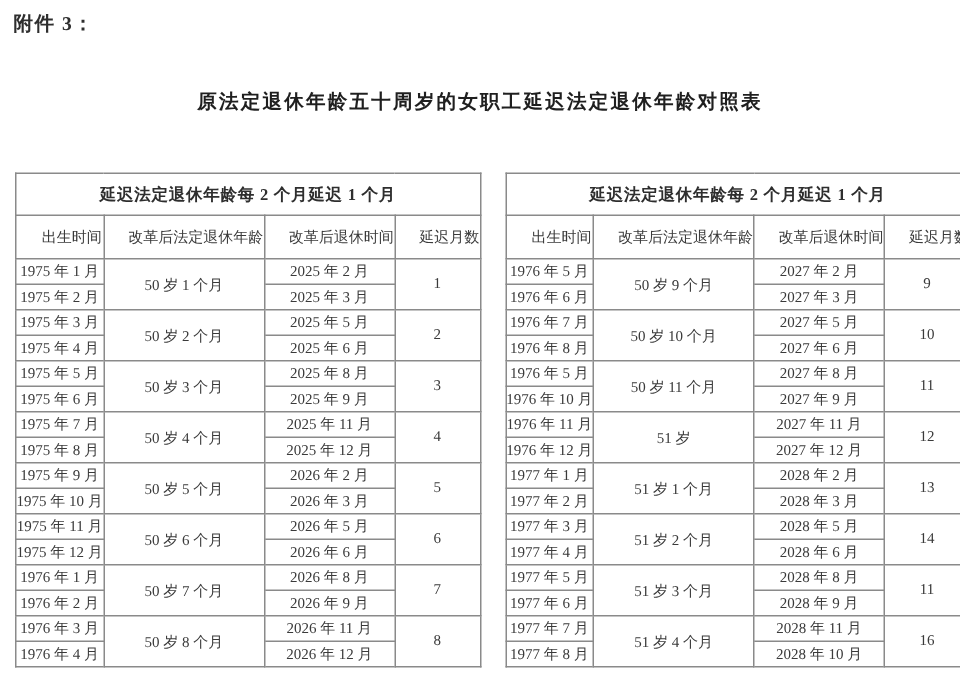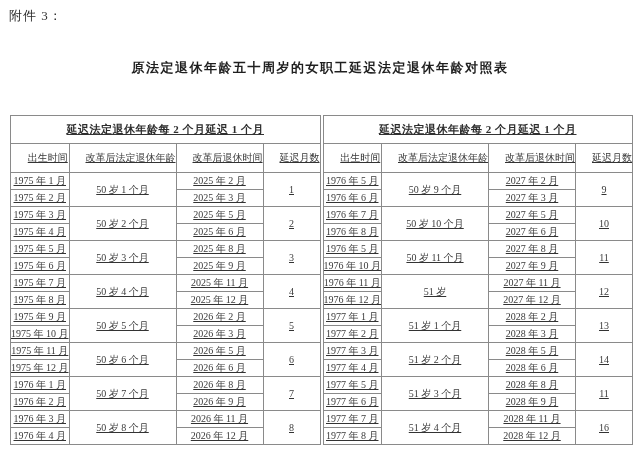--- a/index.html
+++ b/index.html
@@ -8,40 +8,39 @@
     background: #ffffff;
     font-family: "Liberation Serif", "DejaVu Serif", serif;
     color: #333333;
     position: relative;
     overflow: hidden;
   }
   .attachment {
     position: absolute;
     top: 7px; left: 9px;
     font-size: 13px;
-    font-weight: normal;
+    font-weight: bold;
     color: #2e2e2e;
     letter-spacing: 1px;
   }
   .doc-title {
     position: absolute;
     top: 59px; left: 0;
     width: 100%;
     text-align: center;
     font-size: 13px;
     font-weight: bold;
     color: #1f1f1f;
     letter-spacing: 1.5px;
   }
   .tables-wrap {
     position: absolute;
     top: 115px; left: 10px; right: 10px;
     display: flex;
-    gap: 2px;
-    text-decoration: underline;
+    gap: 16px;
   }
   table.half {
     flex: 1 1 0;
     border-collapse: collapse;
     table-layout: fixed;
     border: 1.5px solid #4d4d4d;
   }
   table.half th, table.half td {
     border: 1px solid #8a8a8a;
     text-align: center;
@@ -275,18 +274,18 @@
           <td>2028 年 9 月</td>
         </tr>
         <tr>
           <td>1977 年 7 月</td>
           <td rowspan="2">51 岁 4 个月</td>
           <td>2028 年 11 月</td>
           <td rowspan="2">16</td>
         </tr>
         <tr>
           <td>1977 年 8 月</td>
-          <td>2028 年 12 月</td>
+          <td>2028 年 10 月</td>
         </tr>
       </tbody>
   </table>
 
 </div>
 
 </body></html>

